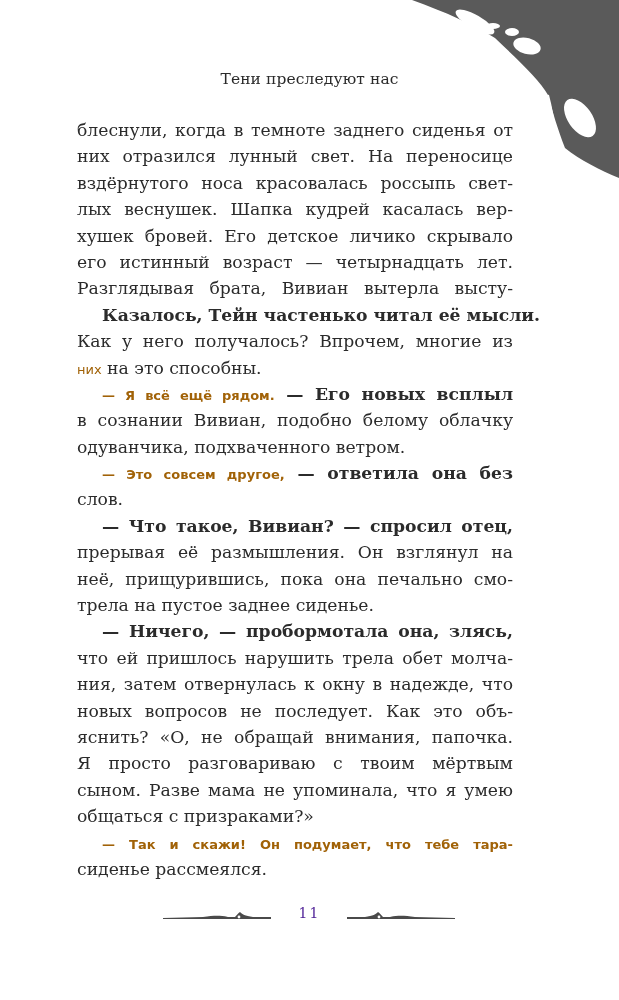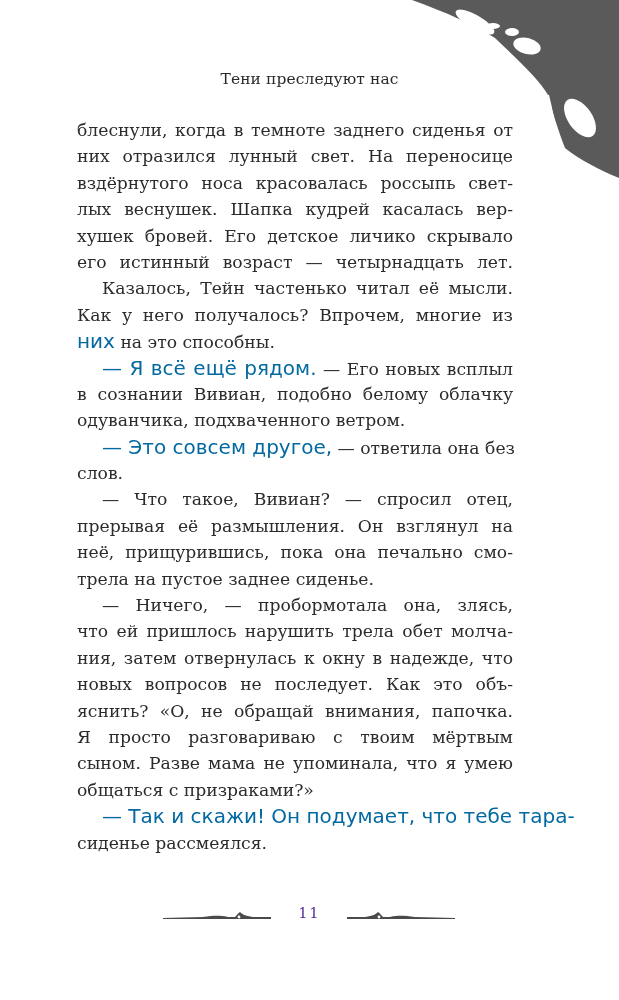--- a/index.html
+++ b/index.html
@@ -9,22 +9,22 @@
   .running-head {
     position: absolute; left: 0; width: 619px; top: 70px; text-align: center;
     font-family: "DejaVu Serif", serif; font-size: 15.5px; color: #2a2a2a; letter-spacing: 0.1px;
   }
   .text {
     position: absolute; left: 77px; width: 436px; top: 117px;
     font-family: "DejaVu Serif", serif; font-size: 17.2px; color: #2b2b2b;
   }
   .line { height: 26.4px; line-height: 26.4px; white-space: nowrap; }
   .line.j { text-align: justify; text-align-last: justify; }
-  .line.indent { padding-left: 25px; }
-  .sans { font-family: "DejaVu Sans", sans-serif; font-size: 20px; color: #0369a1; }
+  .line.indent { padding-left: 25px; font-weight: bold; }
+  .sans { font-family: "DejaVu Sans", sans-serif; font-size: 13px; color: #a16207; }
   .folio {
     position: absolute; left: 0; width: 619px; top: 905px; height: 20px;
   }
   .folio-num {
     position: absolute; left: 0; width: 619px; top: 0; text-align: center;
     font-family: "DejaVu Serif", serif; font-size: 14px; color: #4c1d95; letter-spacing: 2px;
   }
   .orn { position: absolute; top: 6px; width: 110px; height: 10px; }
 </style>
 </head>
@@ -44,20 +44,21 @@
 
   <div class="running-head">Тени преследуют нас</div>
 
   <div class="text" id="body-text">
       <div class="line j"><span>блеснули, когда в темноте заднего сиденья от</span></div>
       <div class="line j"><span>них отразился лунный свет. На переносице</span></div>
       <div class="line j"><span>вздёрнутого носа красовалась россыпь свет-</span></div>
       <div class="line j"><span>лых веснушек. Шапка кудрей касалась вер-</span></div>
       <div class="line j"><span>хушек бровей. Его детское личико скрывало</span></div>
       <div class="line j"><span>его истинный возраст — четырнадцать лет.</span></div>
+      <div class="line j"><span>Разглядывая брата, Вивиан вытерла высту-</span></div>
       <div class="line j indent"><span>Казалось, Тейн частенько читал её мысли.</span></div>
       <div class="line j"><span>Как у него получалось? Впрочем, многие из</span></div>
       <div class="line"><span class="sans">них</span><span> на это способны.</span></div>
       <div class="line j indent"><span class="sans">— Я всё ещё рядом.</span><span> — Его новых всплыл</span></div>
       <div class="line j"><span>в сознании Вивиан, подобно белому облачку</span></div>
       <div class="line"><span>одуванчика, подхваченного ветром.</span></div>
       <div class="line j indent"><span class="sans">— Это совсем другое,</span><span> — ответила она без</span></div>
       <div class="line"><span>слов.</span></div>
       <div class="line j indent"><span>— Что такое, Вивиан? — спросил отец,</span></div>
       <div class="line j"><span>прерывая её размышления. Он взглянул на</span></div>

